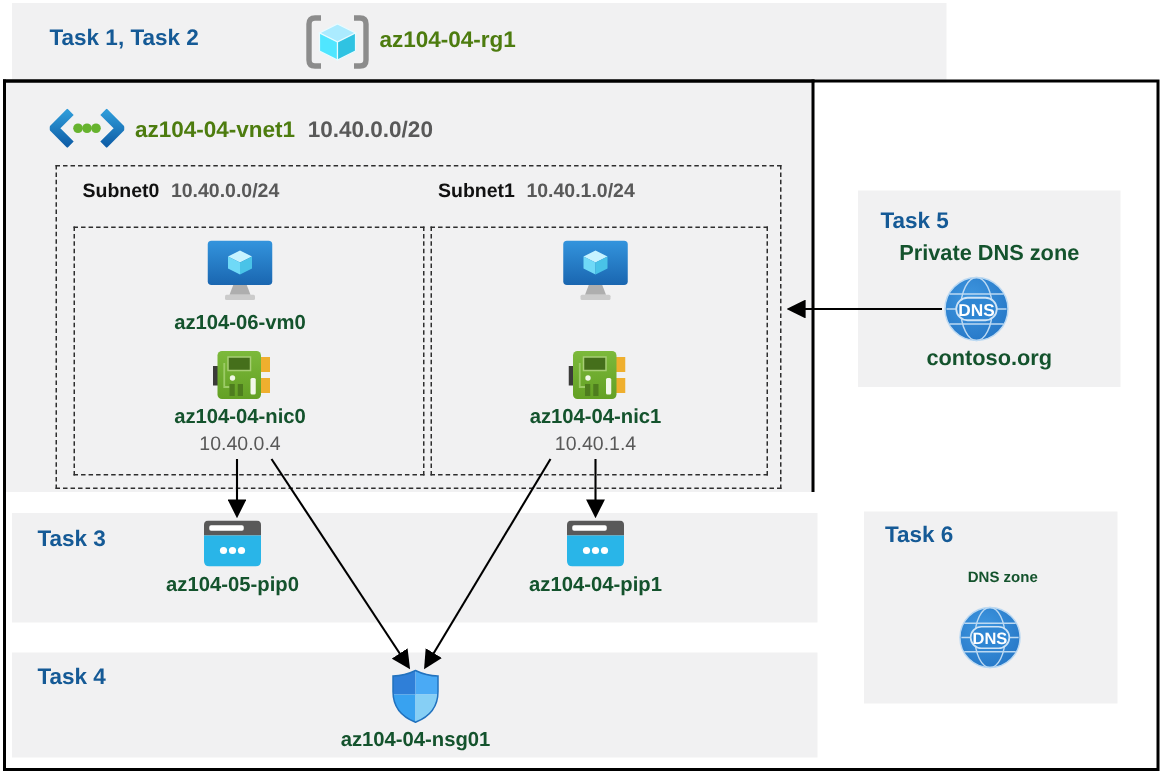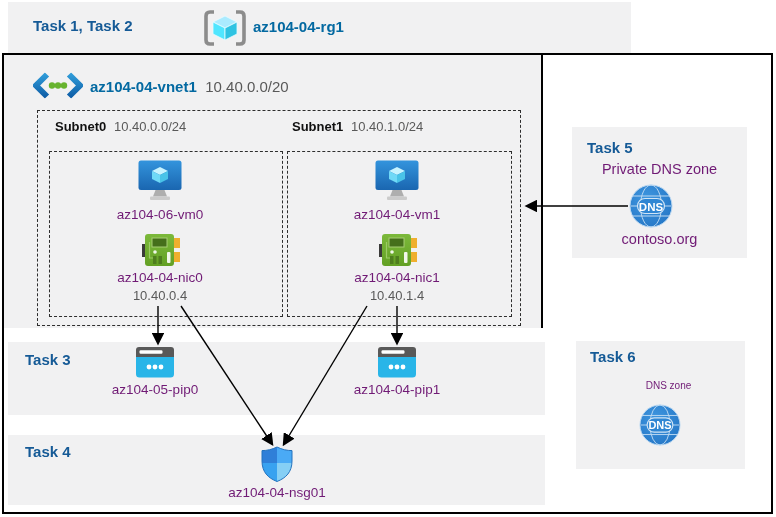--- a/index.html
+++ b/index.html
@@ -1,22 +1,22 @@
 <!DOCTYPE html>
 <html><head>
 <meta charset="utf-8">
 <style>
   html,body{margin:0;padding:0;background:#fff;}
   #canvas{position:relative;width:776px;height:517px;background:#fff;overflow:hidden;
           font-family:"Liberation Sans",sans-serif;color:#111;}
   .band{position:absolute;background:#f1f1f2;z-index:1;}
   .task-heading{position:absolute;color:#155a96;font-weight:bold;font-size:15px;z-index:5;}
-  .hdr{font-weight:bold;font-size:15px;color:#0369a1;}
-  .dim{color:#595959;font-weight:normal;}
-  .lbl{position:absolute;text-align:center;font-weight:normal;font-size:13.5px;color:#701a75;z-index:5;}
+  .hdr{font-weight:bold;font-size:15px;color:#4d7c0f;}
+  .dim{color:#595959;font-weight:bold;}
+  .lbl{position:absolute;text-align:center;font-weight:bold;font-size:13.5px;color:#14532d;z-index:5;}
   .sub-lbl{position:absolute;font-weight:bold;font-size:13px;z-index:5;}
   .ip{position:absolute;text-align:center;font-size:13px;color:#595959;z-index:5;}
   .dashed{position:absolute;border:1.5px dashed #2e2e2e;z-index:4;background:transparent;}
   .icon{position:absolute;z-index:6;}
 
   #top-band{left:8px;top:2px;width:623px;height:53px;}
   #top-heading{left:25px;top:15px;}
   #rg-icon{left:203px;top:9px;}
   #rg-label{position:absolute;left:253px;top:18px;z-index:5;}
 
@@ -194,21 +194,20 @@
   <div id="ip0" class="ip">10.40.0.4</div>
 
   <div id="subnet1-label" class="sub-lbl">
     <span>Subnet1</span>
     <span class="dim" style="margin-left:4px">10.40.1.0/24</span>
   </div>
   <div id="subnet1-box" class="dashed"></div>
   <svg id="vm1-icon" class="icon" width="44" height="40" viewBox="0 0 44 40">
       <use href="#sym-vm"></use>
     </svg>
-  <div id="vm1-label" class="lbl">az104-04-vm1</div>
   <svg id="nic1-icon" class="icon" width="38" height="34" viewBox="0 0 38 34">
       <use href="#sym-nic"></use>
     </svg>
   <div id="nic1-label" class="lbl">az104-04-nic1</div>
   <div id="ip1" class="ip">10.40.1.4</div>
 
   <div id="task5-box" class="band"></div>
   <div id="task5-heading" class="task-heading">Task 5</div>
   <div id="task5-title" class="lbl">Private DNS zone</div>
   <svg id="dns5-icon" class="icon" width="44" height="44" viewBox="0 0 44 44">

